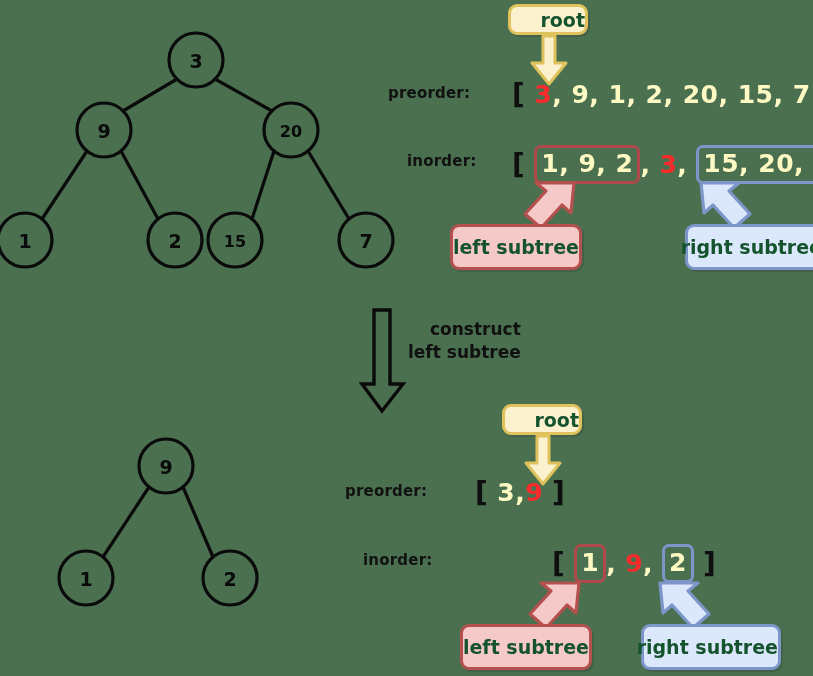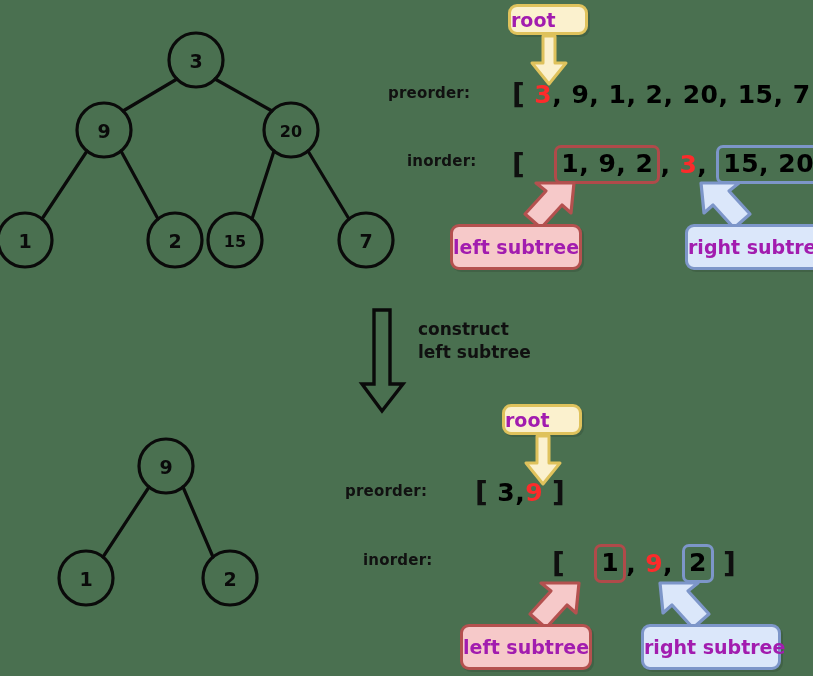--- a/index.html
+++ b/index.html
@@ -58,42 +58,42 @@
     display: flex;
     align-items: center;
     font-size: 25px;
     font-weight: 600;
     color: #0f0f0f;
     white-space: nowrap;
     letter-spacing: .5px;
   }
   .seq .bracket { font-size: 28px; font-weight: 700; }
   .seq .gap { display: inline-block; width: 9px; }
-  .tok { color: #000000; }
+  .tok { color: #fef9c3; }
   .tok.red { color: #fc2b2b; }
   .group-box {
     display: inline-flex;
     align-items: center;
     border-radius: 7px;
     padding: 1px 4px 3px 4px;
     box-sizing: border-box;
   }
-  .group-box.left-grp  { border: 3px solid #b04a4a; margin-left: 20px; }
+  .group-box.left-grp  { border: 3px solid #b04a4a; }
   .group-box.right-grp { border: 3px solid #7d96c9; }
 
   
   .cbox {
     box-sizing: border-box;
     display: flex;
     align-items: center;
-    justify-content: flex-start;
+    justify-content: flex-end;
     border-radius: 9px;
     font-size: 19px;
     font-weight: 600;
-    color: #a21caf;
+    color: #14532d;
     white-space: nowrap;
   }
   .cbox.root-box {
     background: #fbf1ce;
     border: 3px solid #dfc25c;
     box-shadow: 2px 2px 0 rgba(0,0,0,0.12);
   }
   .cbox.left-box {
     background: #f6c9c9;
     border: 3px solid #b4514f;
@@ -212,21 +212,21 @@
     <span>left subtree</span>
   </div>
 
   <div class="cbox right-box abs" style="left:685px; top:224px; width:140px; height:46px;">
     <span>right subtree</span>
   </div>
 
   <svg class="arrow-svg" style="left:360px; top:308px; width:46px; height:106px;" viewBox="0 0 46 106">
     <path d="M14 2 L30 2 L30 76 L43 76 L22 103 L2 76 L14 76 Z" fill="none" stroke="#0a0a0a" stroke-width="3.4" stroke-linejoin="miter"></path>
   </svg>
-  <div class="construct-note abs" style="left:418px; top:318px;">
+  <div class="construct-note abs" style="left:408px; top:318px;text-align:right;">
     <div>construct</div>
     <div>left subtree</div>
   </div>
 
   <svg class="tree-svg" style="left:0px; top:420px; width:330px; height:250px;" viewBox="0 420 330 250">
     <g>
       <line class="edge-line" x1="149" y1="487" x2="103" y2="557"></line>
       <line class="edge-line" x1="183" y1="487" x2="213" y2="557"></line>
     </g>
     <g>

